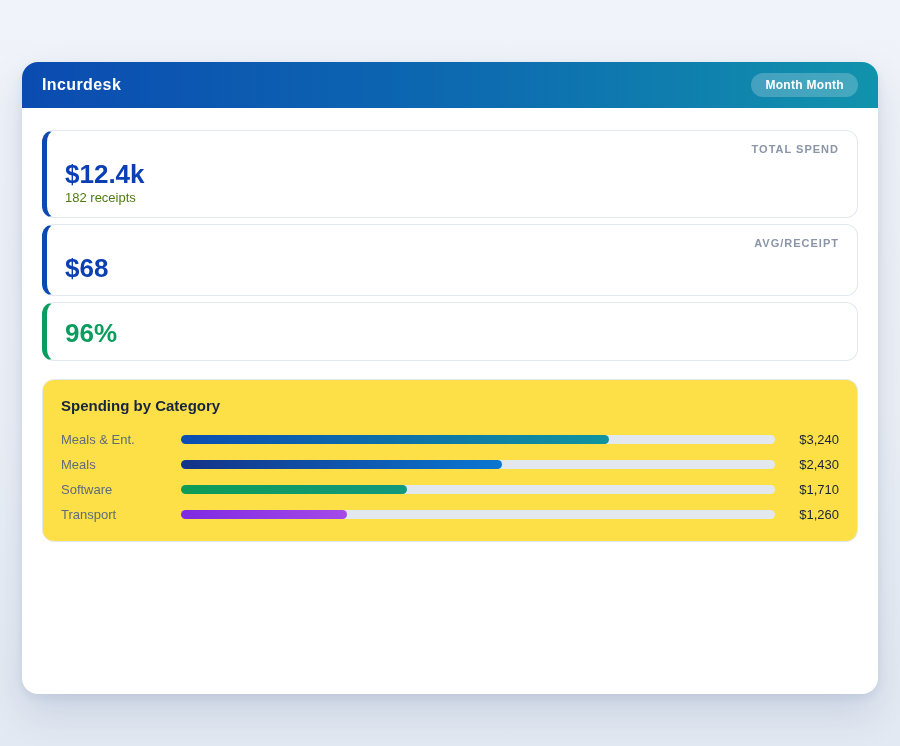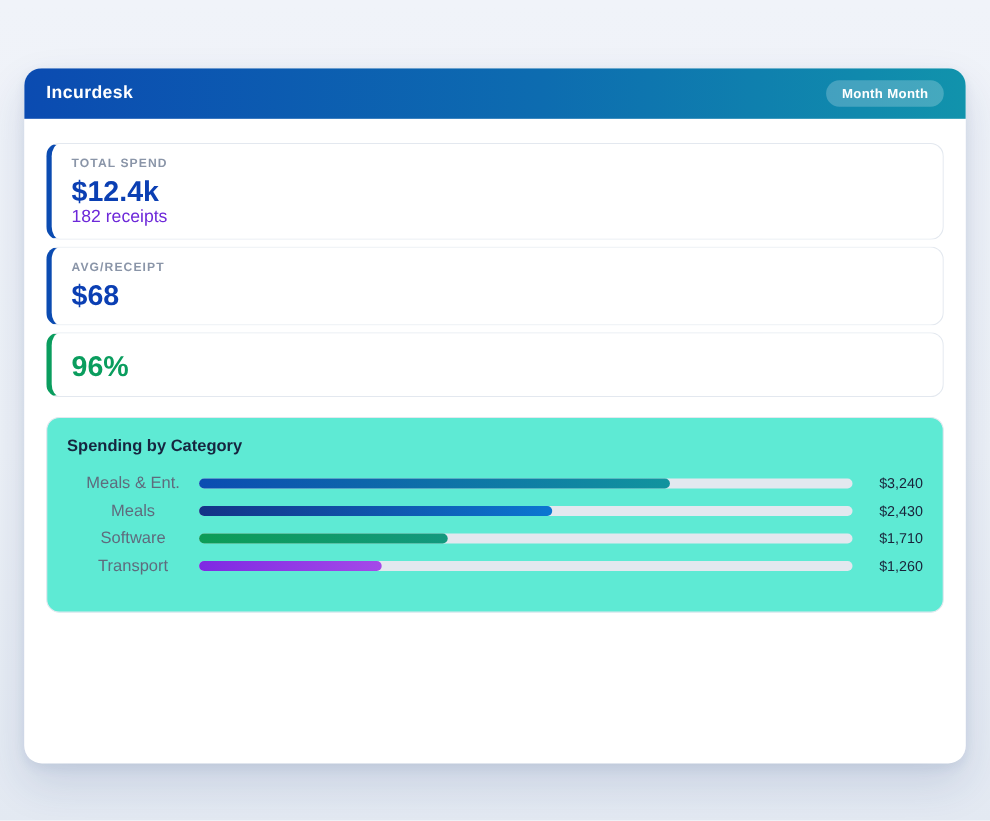--- a/index.html
+++ b/index.html
@@ -23,31 +23,31 @@
     background:rgba(255,255,255,.22); color:#ffffff; font-size:12px; font-weight:bold;
     padding:5px 14px; border-radius:999px; letter-spacing:.3px; border:none; cursor:pointer;
   }
   .content{ padding:22px 20px 18px; }
   .stat{
     border:1px solid #e3e8ef; border-left:5px solid #0b4bb1; border-radius:12px;
     background:#ffffff; padding:12px 18px; margin-bottom:6px;
   }
   .stat.green{ border-left-color:#0a9d5e; }
   .stat-label{ font-size:11px; line-height:13px; font-weight:bold; letter-spacing:1px;
-    color:#8a95a8; text-transform:uppercase; }
+    color:#8a95a8; text-transform:uppercase;text-align:right; }
   .stat-value{ font-size:26px; line-height:30px; font-weight:800; color:#0b3fb3; margin-top:3px; }
   .stat.green .stat-value{ color:#0a9d5e; }
-  .stat-sub{ font-size:16px; line-height:15px; color:#6d28d9; margin-top:1px; }
+  .stat-sub{ font-size:13px; line-height:15px; color:#4d7c0f; margin-top:1px; }
   .chart-card{
-    border:1px solid #e3e8ef; border-radius:12px; background:#5eead4;
-    margin-top:18px; padding:16px 18px 29px;
+    border:1px solid #e3e8ef; border-radius:12px; background:#fde047;
+    margin-top:18px; padding:16px 18px 14px;
   }
   .chart-title{ font-size:15px; line-height:19px; font-weight:bold; color:#16253f; margin-bottom:12px; }
   .chart-row{ display:grid; grid-template-columns:120px 1fr 64px; align-items:center; height:25px; }
-  .chart-label{ font-size:15px; color:#5f6b7d;text-align:center; }
+  .chart-label{ font-size:13px; color:#5f6b7d; }
   .bar-track{ height:9px; background:#e3e8ef; border-radius:99px; position:relative; }
   .bar-fill{ position:absolute; left:0; top:0; height:9px; border-radius:99px; width:0; }
   .g0{ background:linear-gradient(90deg,#0b4cb2,#11949e); }
   .g1{ background:linear-gradient(90deg,#143386,#0b76d1); }
   .g2{ background:linear-gradient(90deg,#0d9c56,#12987e); }
   .g3{ background:linear-gradient(90deg,#7e2ae2,#a44ae8); }
   .g4{ background:linear-gradient(90deg,#0b7f98,#12bdd6); }
   .chart-value{ font-size:13px; font-weight:normal; color:#19233a; text-align:right; }
 </style>
 </head>

